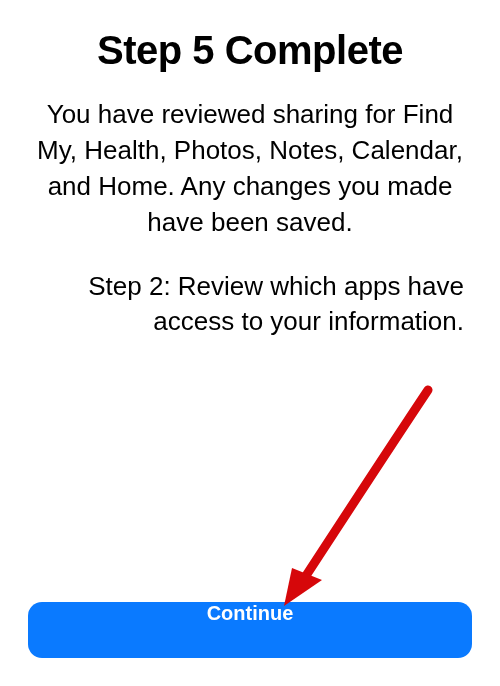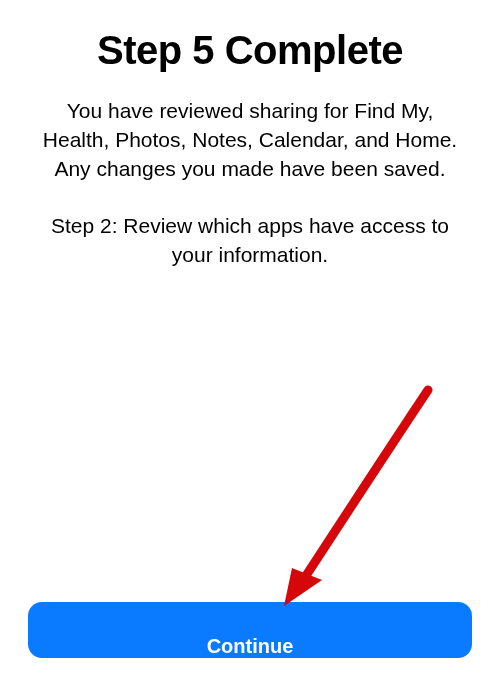--- a/index.html
+++ b/index.html
@@ -24,48 +24,49 @@
     .title {
       font-size: 40px;
       font-weight: 800;
       text-align: center;
       color: #000;
       letter-spacing: -0.5px;
       margin-top: 8px;
       margin-bottom: 24px;
     }
     .body-text {
-      font-size: 21px;
+      font-size: 26px;
       line-height: 1.38;
       text-align: center;
       color: #000;
       font-weight: 400;
       padding: 0 8px;
     }
     .body-text p {
       margin-bottom: 28px;
     }
     .body-text p:last-child {
       margin-bottom: 0;
+      text-align: right;
     }
     .spacer {
       flex: 1;
     }
     .continue-btn {
       background: #0a7aff;
       color: #ffffff;
       border: none;
       border-radius: 14px;
       height: 56px;
       font-size: 20px;
       font-weight: 600;
       width: 100%;
       cursor: pointer;
       display: flex;
-      align-items: flex-end;
+      align-items: flex-start;
       justify-content: center;
       margin-top: 9px;
     }
     .arrow-annotation {
       position: absolute;
       pointer-events: none;
       left: 278px;
       top: 380px;
       width: 170px;
       height: 230px;

